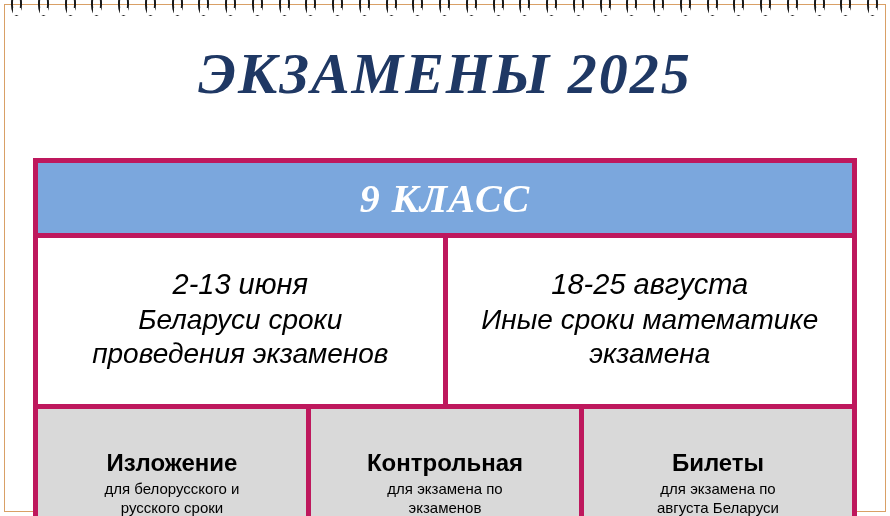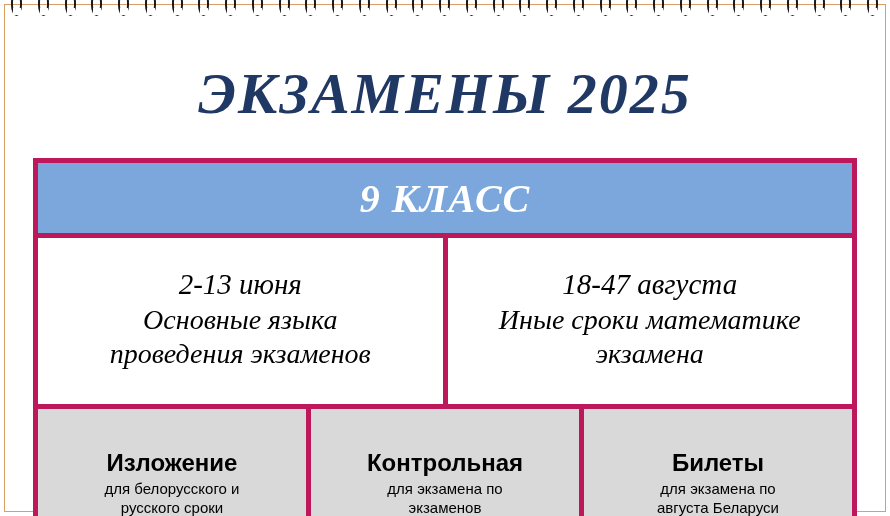--- a/index.html
+++ b/index.html
@@ -69,21 +69,21 @@
     position: absolute;
     left: 3px;
     top: 8px;
     width: 8px;
     height: 7px;
     background: #ffffff;
   }
 
   #title {
     position: absolute;
-    top: 60px;
+    top: 40px;
     left: 0;
     width: 890px;
     text-align: center;
     font-family: "Liberation Serif", serif;
     font-style: italic;
     font-weight: bold;
     font-size: 58px;
     letter-spacing: 2px;
     color: #1f3864;
   }
@@ -113,21 +113,21 @@
     font-style: italic;
     font-weight: bold;
     font-size: 40px;
     height: 68px;
     letter-spacing: 1px;
   }
 
   td.period {
     background: #ffffff;
     color: #000000;
-    font-family: Liberation Serif, serif;
+    font-family: Liberation Sans, sans-serif;
     font-style: italic;
     font-size: 28px;
     line-height: 1.22;
     padding: 8px 6px 12px 6px;
     height: 146px;
   }
   .period-date {
     display: block;
     font-size: 29px;
   }
@@ -203,25 +203,25 @@
 
   <div id="table-wrap">
     <table class="exam">
       <tbody>
         <tr>
           <td class="class-header" colspan="6">9 КЛАСС</td>
         </tr>
         <tr>
           <td class="period" colspan="3">
             <span class="period-date">2-13 июня</span>
-            <span class="period-desc">Основные языка</span>
+            <span class="period-desc">Беларуси сроки</span>
             <span class="period-desc">проведения экзаменов</span>
           </td>
           <td class="period" colspan="3">
-            <span class="period-date">18-47 августа</span>
+            <span class="period-date">18-25 августа</span>
             <span class="period-desc">Иные сроки математике</span>
             <span class="period-desc">экзамена</span>
           </td>
         </tr>
         <tr>
           <td class="doc" colspan="2">
             <span class="doc-title">Изложение</span>
             <span class="doc-sub">для белорусского и</span>
             <span class="doc-sub">русского сроки</span>
           </td>

